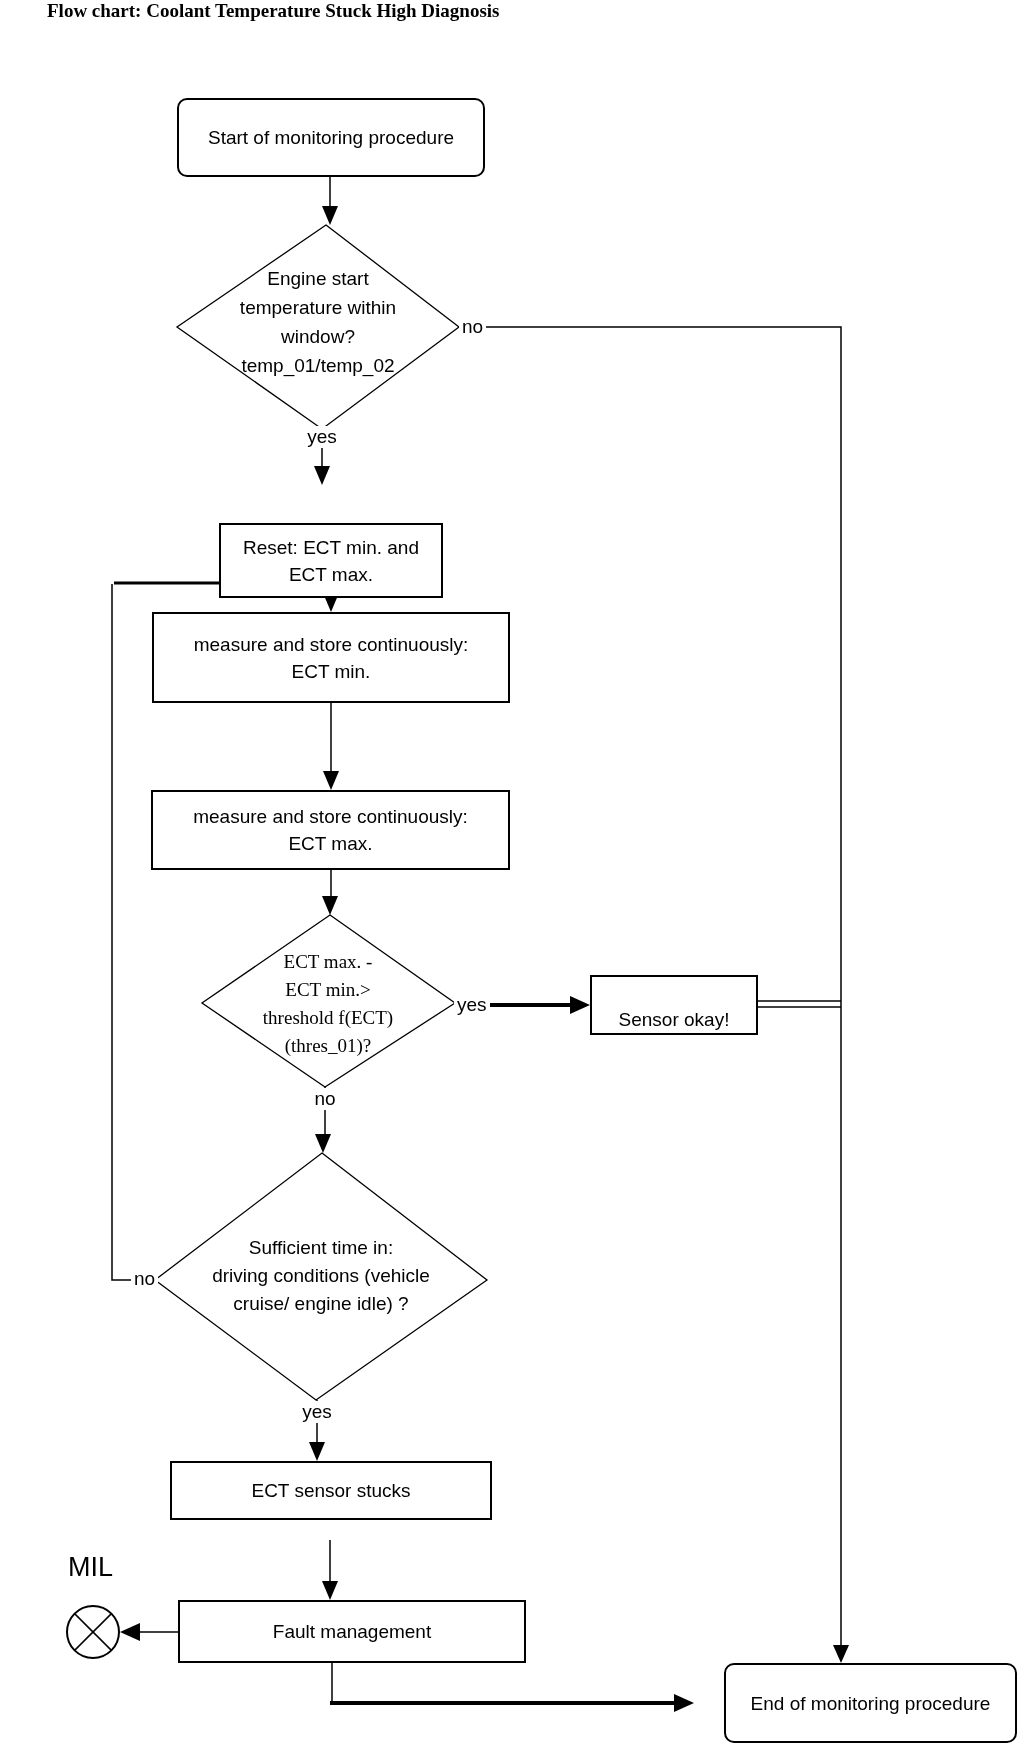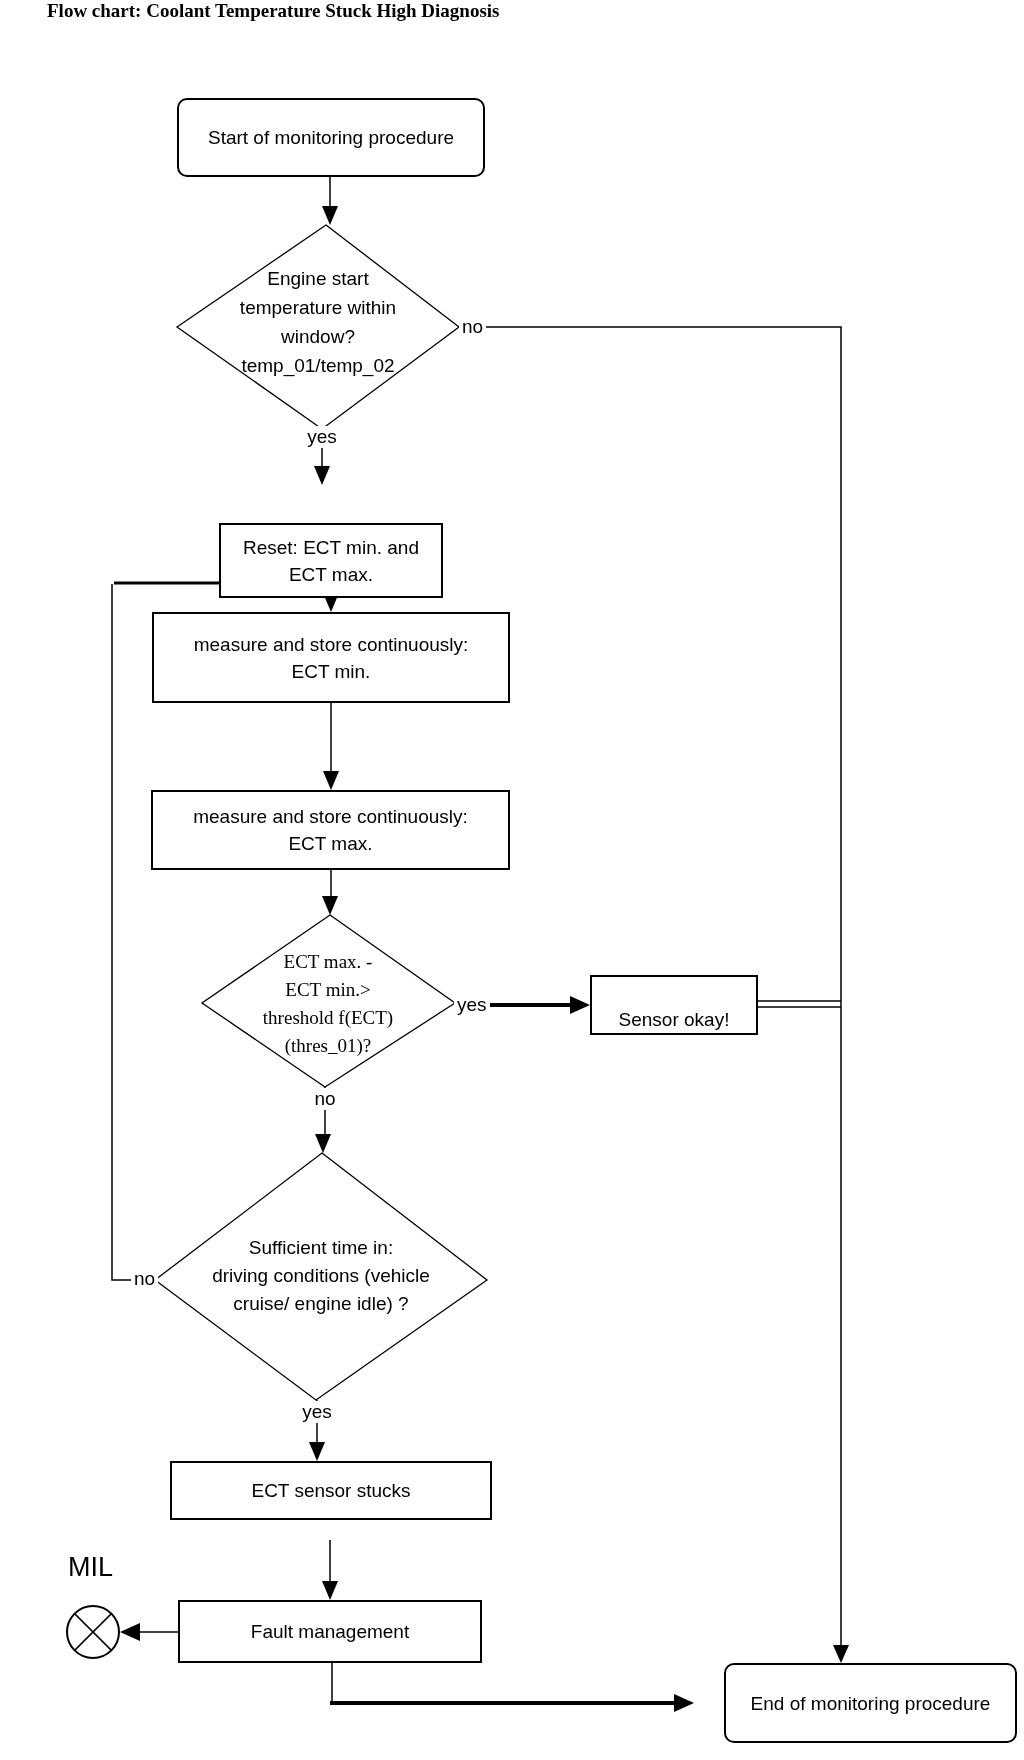--- a/index.html
+++ b/index.html
@@ -154,21 +154,21 @@
   </div>
 
   <div class="node" style="left:590px;top:975px;width:168px;height:60px;align-items:flex-end;">
     <span>Sensor okay!</span>
   </div>
 
   <div class="node" style="left:170px;top:1461px;width:322px;height:59px;">
     <span>ECT sensor stucks</span>
   </div>
 
-  <div class="node" style="left:178px;top:1600px;width:304px;height:63px;">
+  <div class="node" style="left:178px;top:1600px;width:348px;height:63px;">
     <span>Fault management</span>
   </div>
 
   <div class="node terminator" style="left:724px;top:1663px;width:293px;height:80px;">
     <span>End of monitoring procedure</span>
   </div>
 
   <div class="dtext" style="left:318px;top:264px;">
     <div>Engine start</div>
     <div>temperature within</div>

